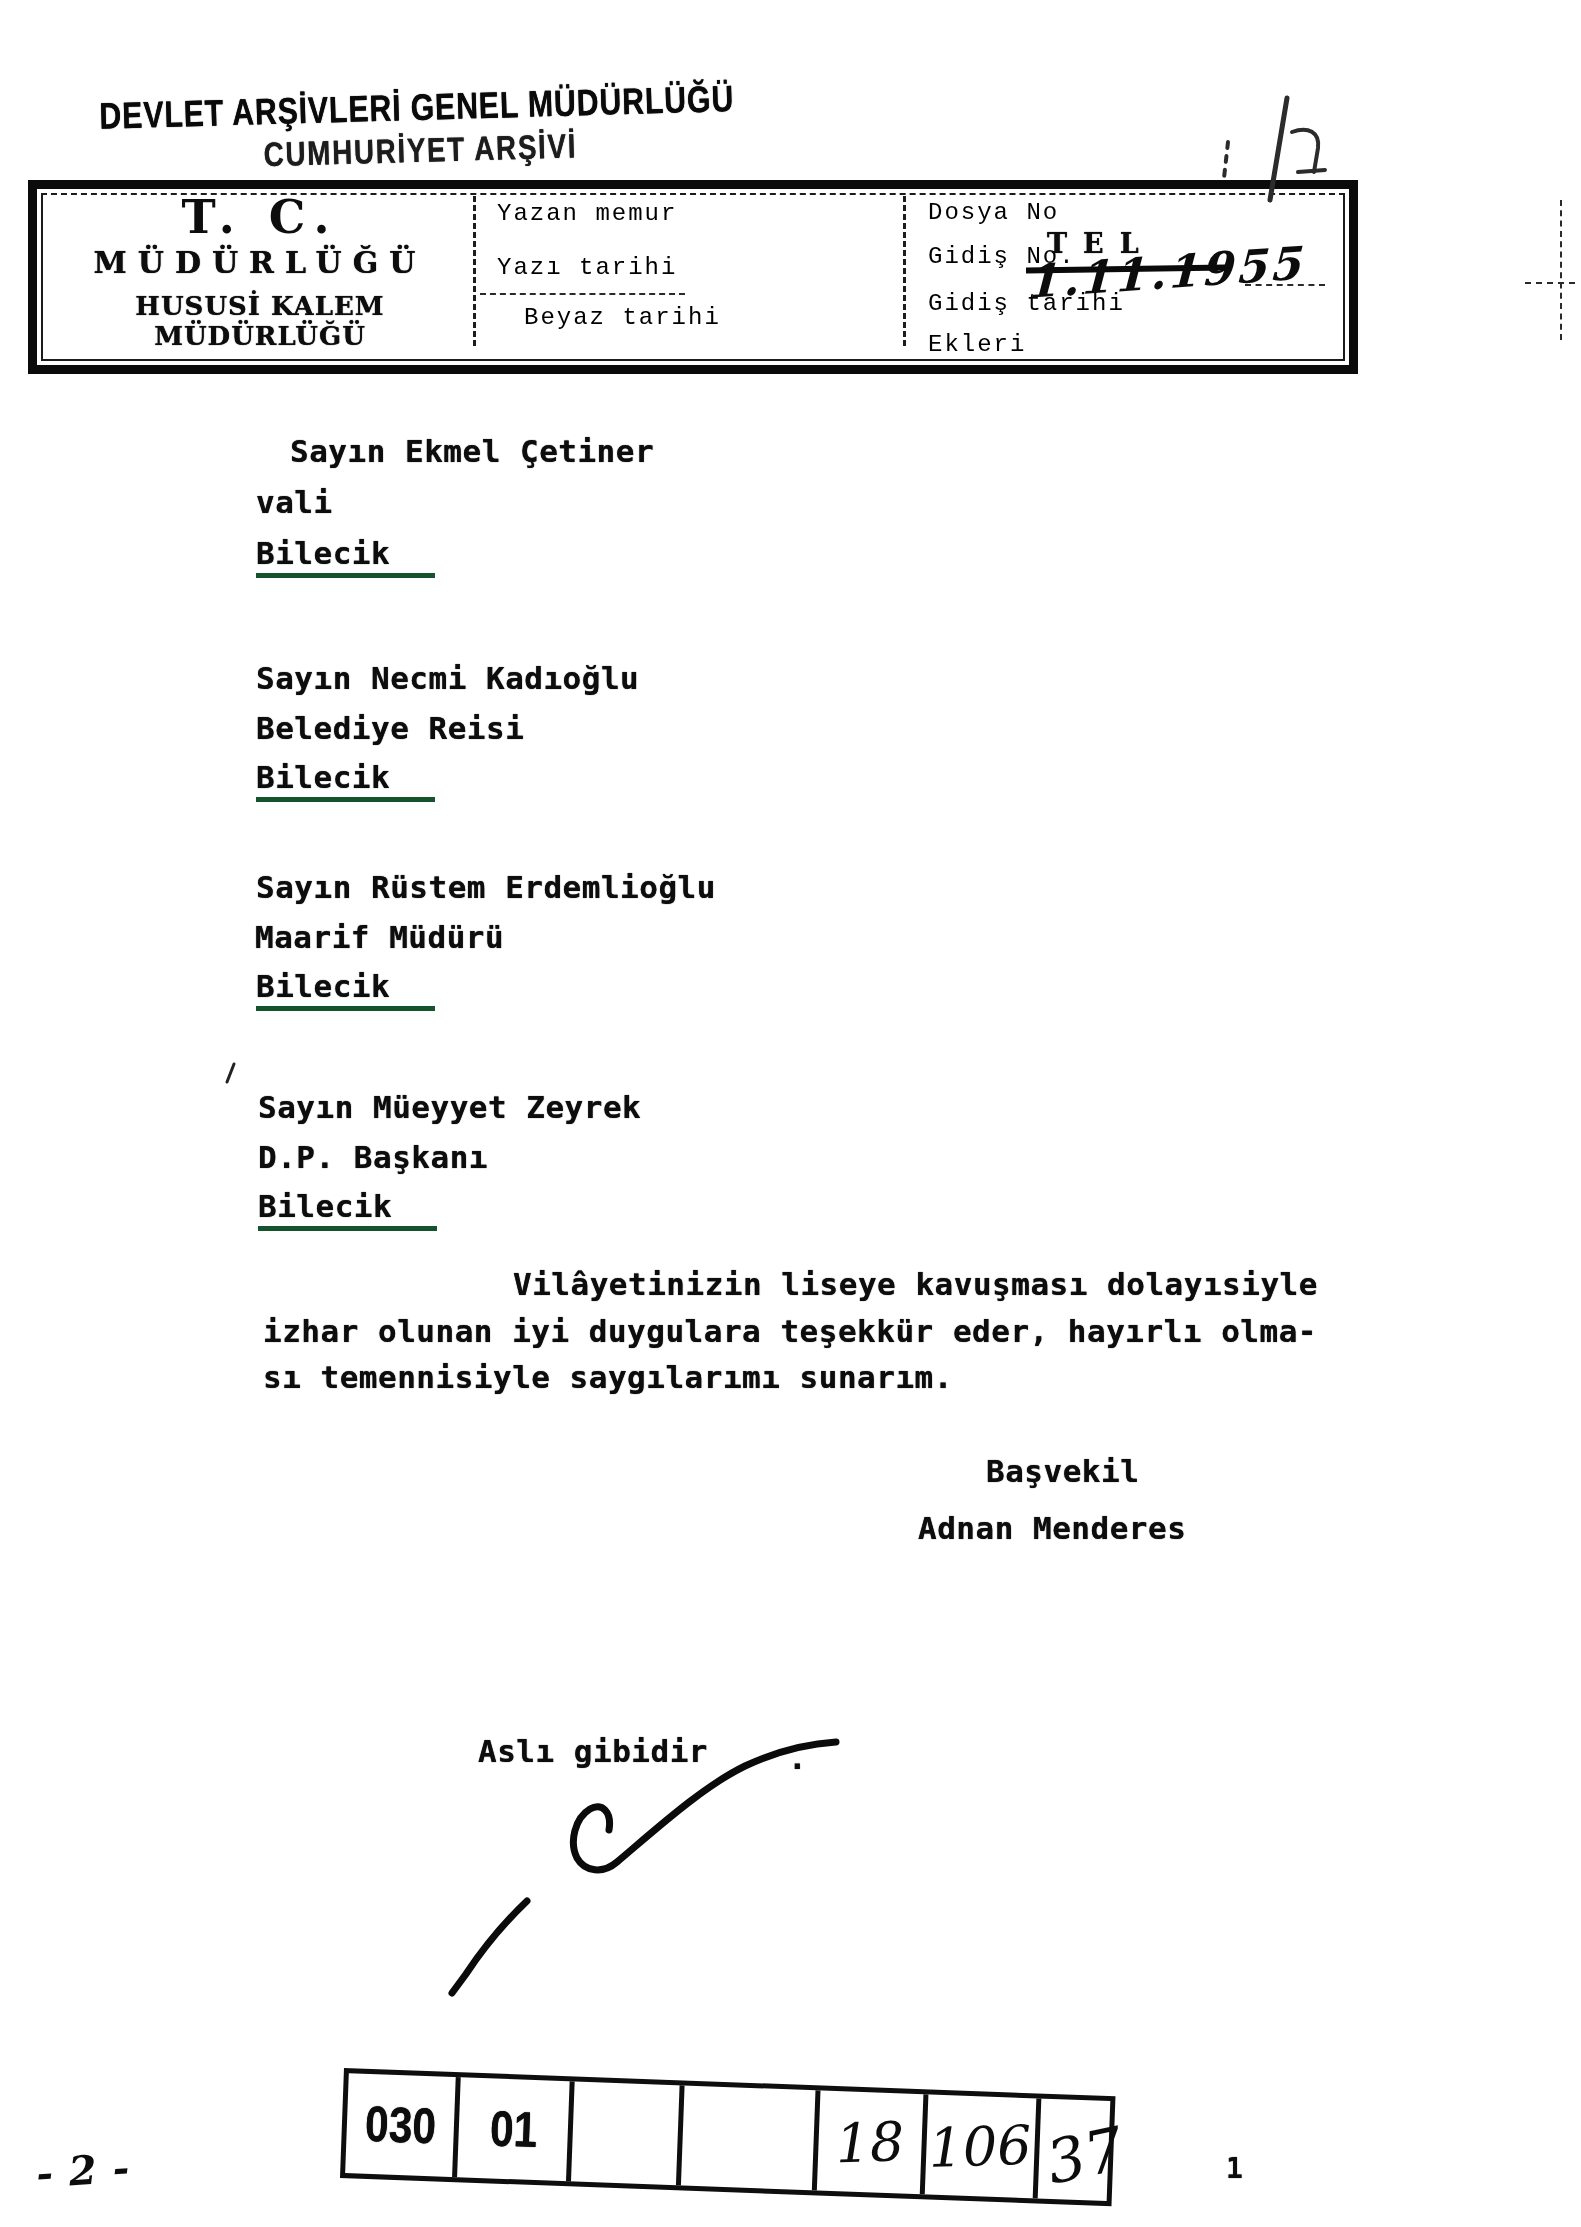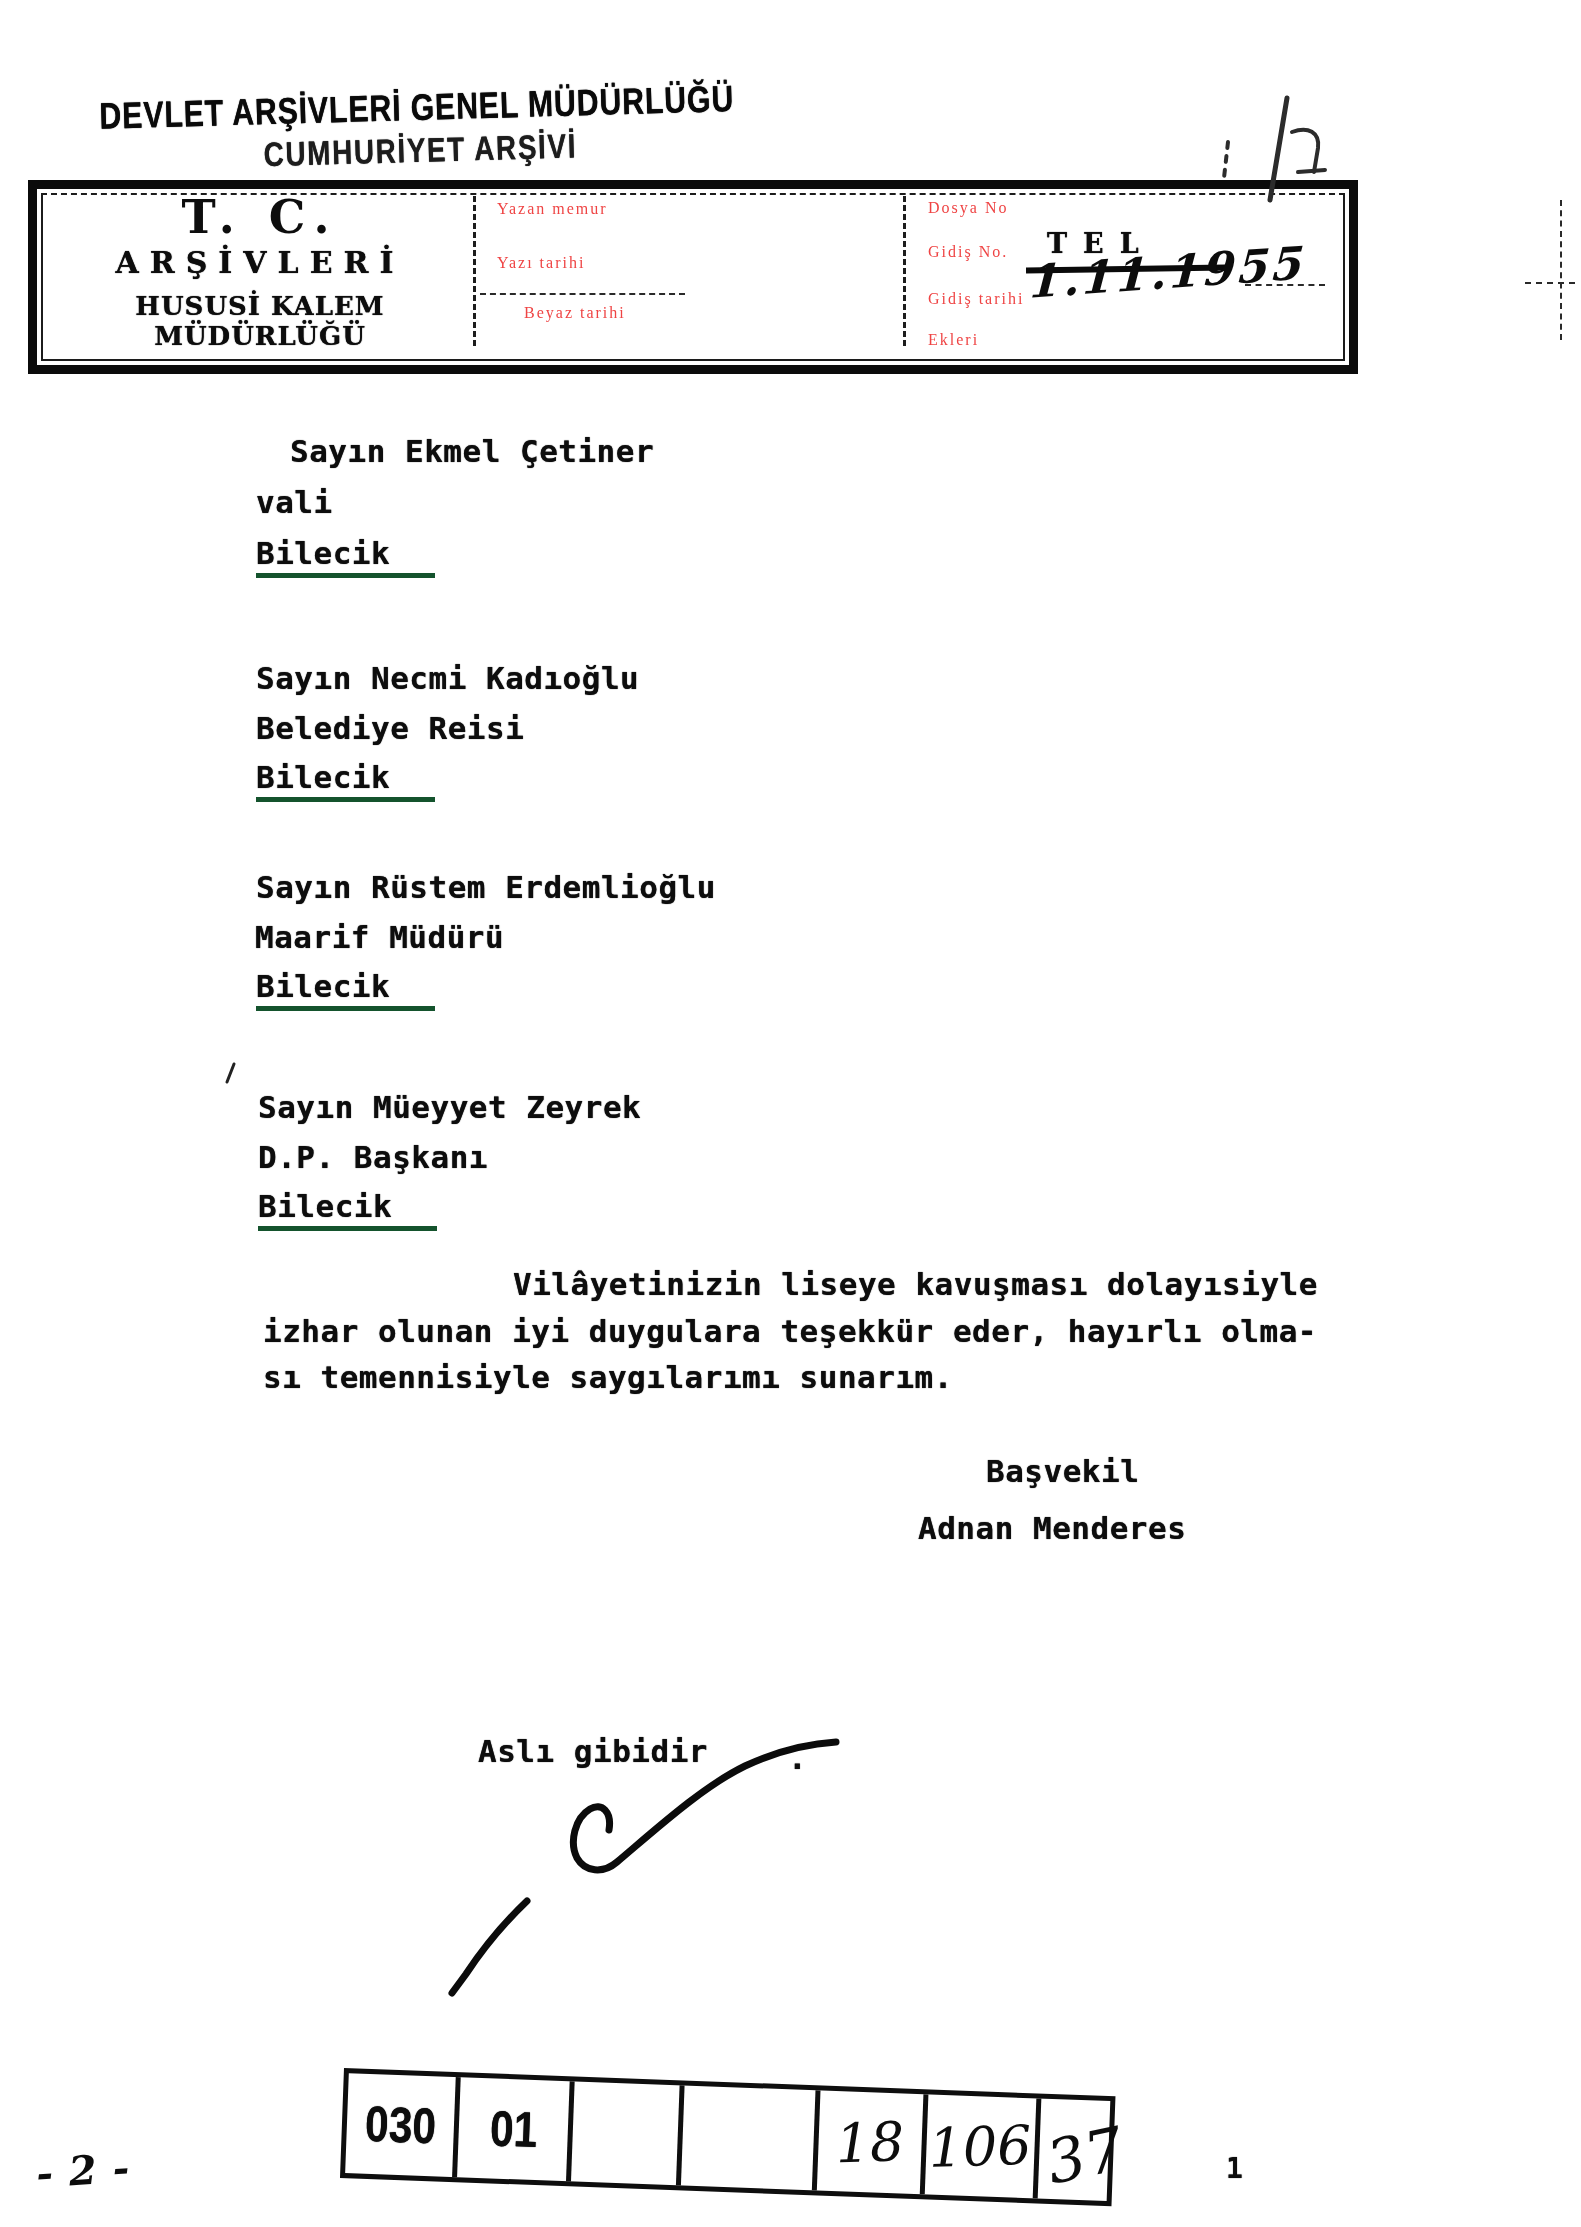--- a/index.html
+++ b/index.html
@@ -34,21 +34,21 @@
   }
   .hbox-inner{
     position:absolute;left:4px;top:4px;right:4px;bottom:4px;
     border:2px solid #1c1c1c;border-top-style:dashed;
   }
   .vdiv{border-left:3px dashed #1d1d1d;width:0;z-index:3;}
   .lh-tc{left:95px;top:190px;width:330px;text-align:center;font-family:"DejaVu Serif",serif;font-weight:bold;font-size:46px;letter-spacing:9px;z-index:3;}
   .lh-org{left:70px;top:245px;width:380px;text-align:center;font-family:"DejaVu Serif",serif;font-weight:bold;font-size:30px;letter-spacing:11px;z-index:3;text-shadow:0 0 1px #000;}
   .lh-dept{left:55px;top:291px;width:410px;text-align:center;font-family:"DejaVu Serif",serif;font-weight:bold;font-size:26px;letter-spacing:1px;z-index:3;text-shadow:0 0 1px #000;}
 
-  .flabel{font-family:Liberation Serif, serif;font-size:16px;color:#ef4444;z-index:3;white-space:nowrap;letter-spacing:2px;}
+  .flabel{font-family:Liberation Mono, monospace;font-size:24px;color:#000000;z-index:3;white-space:nowrap;letter-spacing:2px;}
 
   .tel{left:1047px;top:228px;font-family:"DejaVu Serif",serif;font-weight:bold;font-size:27px;letter-spacing:16px;z-index:4;text-shadow:0 0 1px #000;}
   .tel-underline{left:1026px;top:266px;width:200px;height:6px;background:#0a0a0a;transform:rotate(-0.8deg);z-index:4;}
   .hand{font-family:"DejaVu Serif",serif;font-style:italic;color:#0c0c0c;}
   .hw-date{left:1030px;top:246px;font-size:45px;font-weight:bold;letter-spacing:3px;transform:rotate(-4deg) skewX(-8deg);z-index:4;}
 
   .dash-h{border-top:2px dashed #2a2a2a;height:0;z-index:3;}
   .dash-v{border-left:2px dashed #2a2a2a;width:0;z-index:3;}
 
   
@@ -85,21 +85,21 @@
     <div class="l2">CUMHURİYET ARŞİVİ</div>
   </div>
 
   <div class="abs hbox">
     <div class="hbox-inner"></div>
   </div>
   <div class="abs vdiv" style="left:473px;top:196px;height:150px;"></div>
   <div class="abs vdiv" style="left:903px;top:196px;height:150px;"></div>
 
   <div class="abs lh-tc">T. C.</div>
-  <div class="abs lh-org">ARŞİVLERİ</div>
+  <div class="abs lh-org">MÜDÜRLÜĞÜ</div>
   <div class="abs lh-dept">HUSUSİ KALEM MÜDÜRLÜĞÜ</div>
 
   <div class="abs flabel" style="left:497px;top:200px;">Yazan memur</div>
   <div class="abs flabel" style="left:497px;top:254px;">Yazı tarihi</div>
   <div class="abs dash-h" style="left:480px;top:293px;width:205px;"></div>
   <div class="abs flabel" style="left:500px;top:304px;margin-left:24px;">Beyaz tarihi</div>
 
   <div class="abs flabel" style="left:928px;top:199px;">Dosya No</div>
   <div class="abs flabel" style="left:928px;top:243px;">Gidiş No.</div>
   <div class="abs tel">TEL</div>

